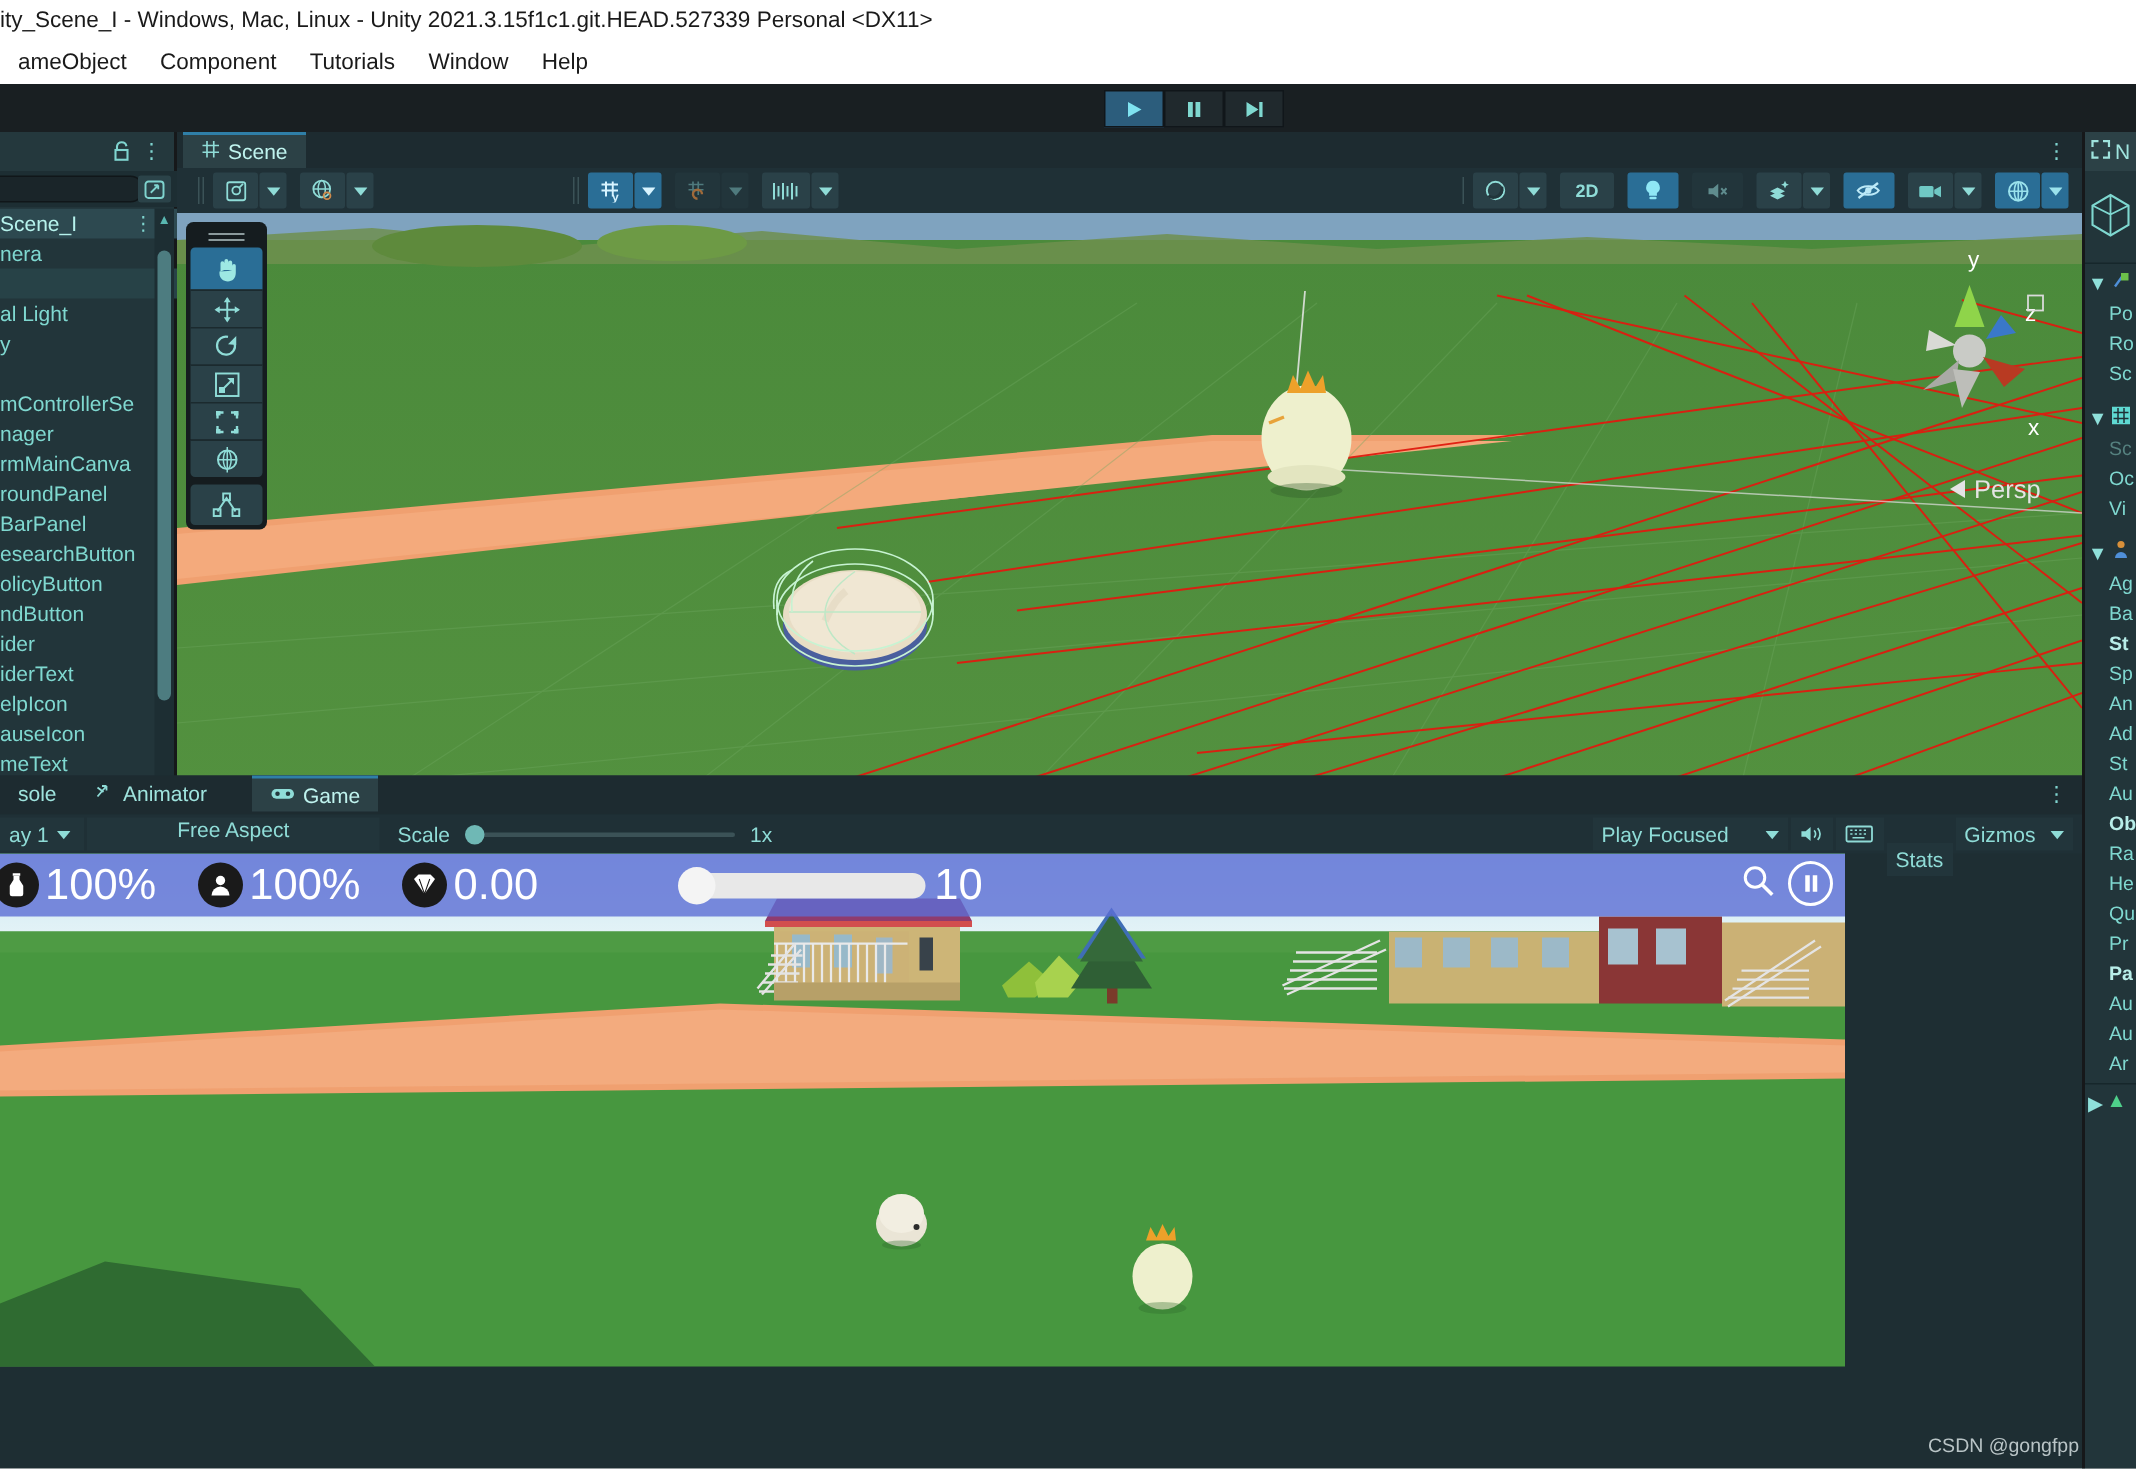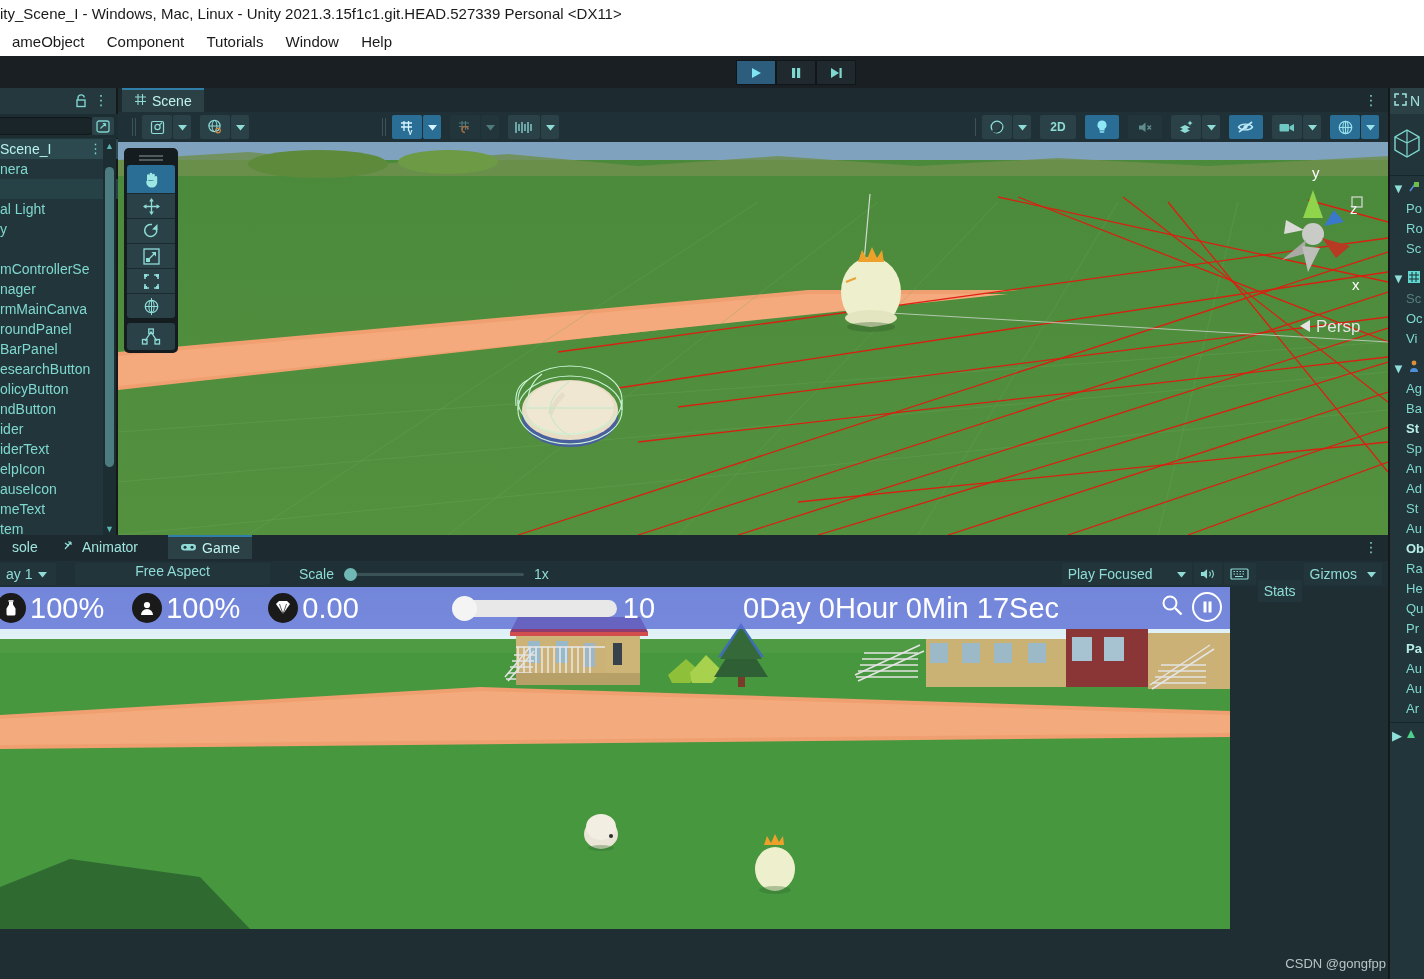--- a/index.html
+++ b/index.html
@@ -97,21 +97,21 @@
     color: #8fdcd7; font-size: 12px; font-weight: bold; padding: 0 6px;
   }
   .tbtn.on { background: #2a6e96; color: #cdeefb; }
   .tbtn.dim { background: #22353b; color: #4f7a7d; }
   .tbtn.arrow { min-width: 18px; padding: 0 3px; }
   .sep { width: 1px; height: 18px; background: #3b5257; margin: 0 6px; }
 
   .sv-canvas { position: relative; width: 1270px; height: 393px; overflow: hidden; background: #4f8a3c; }
 
   
-  .gameview { position: absolute; left: 0; top: 535px; width: 1388px; height: 444px; background: #1e2e33; }
+  .gameview { position: absolute; left: 0; top: 517px; width: 1388px; height: 444px; background: #1e2e33; }
   .gv-tabs { position: relative; height: 26px; background: #1d2b30; }
   .gv-toolbar { position: relative; height: 26px; background: #1f3036; }
   .gv-ctl {
     position: absolute; top: 2px; height: 22px; display: flex; align-items: center;
     color: #8fdcd7; font-size: 14px;
   }
   .dd {
     height: 22px; background: #22353b; display: flex; align-items: center;
     padding: 0 6px; color: #8fdcd7; font-size: 14px; gap: 6px;
   }
@@ -592,21 +592,21 @@
               <circle cx="5" cy="6.2" r="1.5" fill="#23383d"></circle>
               <circle cx="12" cy="6.2" r="1.5" fill="#23383d"></circle>
             </svg>
         </span>
         <span>Game</span>
       </div>
       <span class="tab-kebab">⋮</span>
     </div>
 
     <div class="gv-toolbar">
-      <div class="gv-ctl" style="left:0px;gap:17px;">
+      <div class="gv-ctl" style="left:0px;">
         <div class="dd" style="width:56px;">
           <span>ay 1</span>
           <svg width="9" height="7" viewBox="0 0 9 7">
               <polygon points="0,1 9,1 4.5,6.5" fill="#8fdcd7"></polygon>
             </svg>
         </div>
         <div class="dd" style="width:195px;justify-content:center;margin-left:2px;flex-direction:column;">
           <span>Free Aspect</span>
           <svg width="9" height="7" viewBox="0 0 9 7">
               <polygon points="0,1 9,1 4.5,6.5" fill="#8fdcd7"></polygon>
@@ -768,21 +768,20 @@
               </svg>
           </span>
           <span>0.00</span>
         </div>
         <div style="display:flex;align-items:center;margin-left:98px;">
           <div class="hud-slider">
             <div class="k"></div>
           </div>
           <span style="color:#fff;font-size:29px;margin-left:6px;">10</span>
         </div>
-        <div style="color:#fff;font-size:29px;margin-left:88px;white-space:nowrap;">0Day 0Hour 0Min 17Sec</div>
         <div class="hud-right">
           <span>
             <svg width="24" height="24" viewBox="0 0 24 24">
                 <circle cx="10" cy="10" r="6.5" fill="none" stroke="#ffffff" stroke-width="2"></circle>
                 <path d="M15 15 L21.5 21.5" stroke="#ffffff" stroke-width="2.4"></path>
               </svg>
           </span>
           <span class="hud-round-btn">
             <svg width="13" height="14" viewBox="0 0 13 14">
                 <rect x="2.5" y="1.5" width="3" height="11" fill="#ffffff"></rect>

